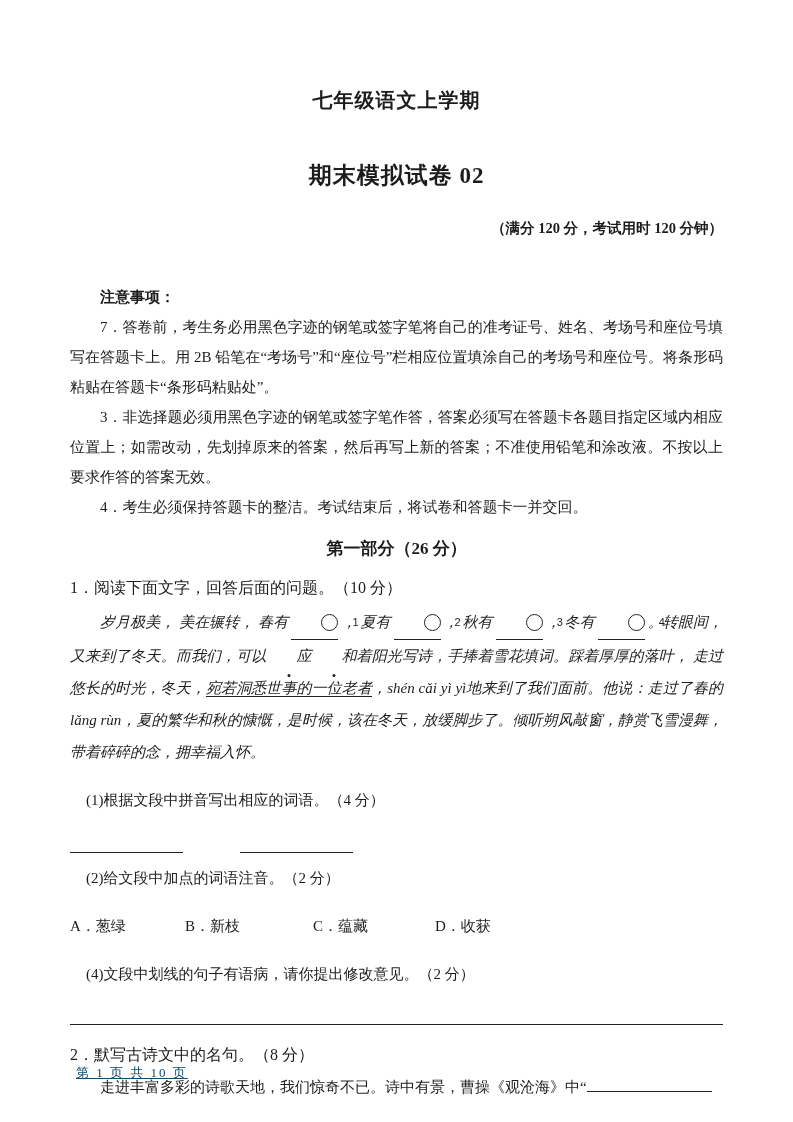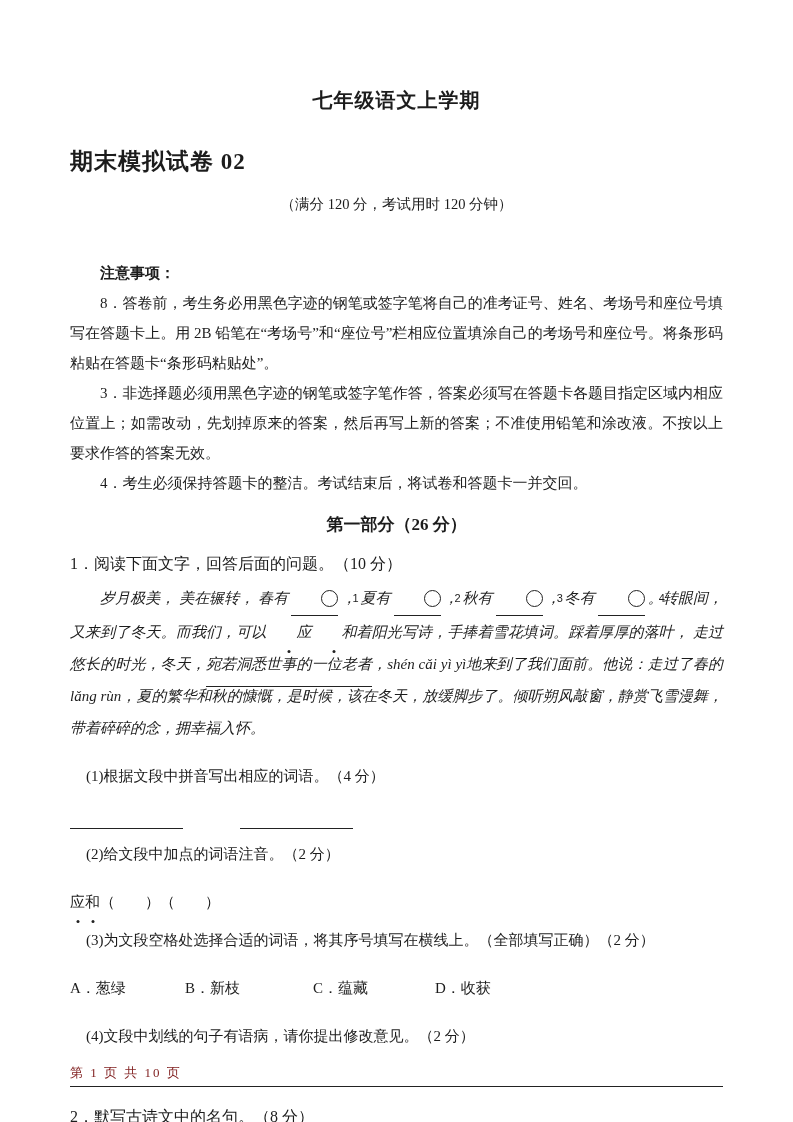--- a/index.html
+++ b/index.html
@@ -9,26 +9,26 @@
     font-family:"Liberation Serif","DejaVu Serif",serif;
     color:#1c1c1c;
   }
   .content{position:absolute;left:70px;right:70px;top:0;}
   .course-title{
     margin:88px 0 0 0;text-align:center;
     font-family:"Liberation Sans","DejaVu Sans",sans-serif;
     font-size:20px;font-weight:bold;line-height:24px;letter-spacing:1px;
   }
   .exam-title{
-    margin:36px 0 0 0;text-align:left;
+    margin:50px 0 0 0;text-align:center;
     font-size:23px;font-weight:bold;line-height:28px;letter-spacing:1px;
   }
   .exam-subtitle{
-    margin:18px 0 0 0;text-align:center;
-    font-size:14.5px;font-weight:normal;line-height:20px;
+    margin:28px 0 0 0;text-align:right;
+    font-size:14.5px;font-weight:bold;line-height:20px;
   }
   .notice-heading{
     margin:44px 0 0 0;font-size:15px;font-weight:bold;
     line-height:30px;text-indent:2em;
   }
   .notice p{
     margin:0;font-size:15px;line-height:30px;
     text-align:justify;text-indent:2em;
   }
   .section-heading{
@@ -52,26 +52,26 @@
   .options-row{display:flex;margin:0;font-size:15px;line-height:32px;}
   .options-row span:nth-child(1){width:115px;}
   .options-row span:nth-child(2){width:128px;}
   .options-row span:nth-child(3){width:122px;}
   .rule-line{margin-top:12px;height:18px;border-bottom:1.5px solid #222;}
   .q2-line{
     margin:0;font-size:15px;line-height:32px;
     text-indent:2em;
   }
   .page-footer{
-    position:absolute;left:70px;bottom:40px;
-    font-size:13px;letter-spacing:2px;color:#7f1d1d;
+    position:absolute;left:76px;bottom:40px;
+    font-size:13px;letter-spacing:2px;color:#0c4a6e;text-decoration:underline;
   }
   
   .seg-n{}
-  .seg-u{border-bottom:1px solid #222;padding-bottom:14px;}
+  .seg-u{border-bottom:1px solid #222;padding-bottom:0;}
   .seg-blank{
     display:inline-block;min-width:34px;text-align:center;
     border-bottom:1px solid #222;margin:0 3px;padding-bottom:1px;
   }
   .circ-num{
     display:inline-block;width:15px;height:15px;border:1px solid #222;
     border-radius:50%;font-size:11px;line-height:15px;text-align:center;
     font-style:normal;vertical-align:1px;
     font-family:"Liberation Sans","DejaVu Sans",sans-serif;
   }
@@ -91,42 +91,40 @@
 
 <div class="page">
   <div class="content">
 
     <div class="course-title">七年级语文上学期</div>
     <div class="exam-title">期末模拟试卷 02</div>
     <div class="exam-subtitle">（满分 120 分，考试用时 120 分钟）</div>
 
     <div class="notice">
       <div class="notice-heading">注意事项：</div>
-      <p>8．答卷前，考生务必用黑色字迹的钢笔或签字笔将自己的准考证号、姓名、考场号和座位号填写在答题卡上。用 2B 铅笔在“考场号”和“座位号”栏相应位置填涂自己的考场号和座位号。将条形码粘贴在答题卡“条形码粘贴处”。</p>
+      <p>7．答卷前，考生务必用黑色字迹的钢笔或签字笔将自己的准考证号、姓名、考场号和座位号填写在答题卡上。用 2B 铅笔在“考场号”和“座位号”栏相应位置填涂自己的考场号和座位号。将条形码粘贴在答题卡“条形码粘贴处”。</p>
       <p>3．非选择题必须用黑色字迹的钢笔或签字笔作答，答案必须写在答题卡各题目指定区域内相应位置上；如需改动，先划掉原来的答案，然后再写上新的答案；不准使用铅笔和涂改液。不按以上要求作答的答案无效。</p>
       <p>4．考生必须保持答题卡的整洁。考试结束后，将试卷和答题卡一并交回。</p>
     </div>
 
     <div class="section-heading">第一部分（26 分）</div>
 
     <div class="q-stem">1．阅读下面文字，回答后面的问题。（10 分）</div>
 
     <div class="passage"><span class="seg-n">岁月极美， 美在辗转， 春有</span><span class="seg-blank"><span class="circ-num">1</span></span><span class="seg-n">， 夏有</span><span class="seg-blank"><span class="circ-num">2</span></span><span class="seg-n">， 秋有</span><span class="seg-blank"><span class="circ-num">3</span></span><span class="seg-n">， 冬有</span><span class="seg-blank"><span class="circ-num">4</span></span><span class="seg-n">。转眼间，又来到了冬天。而我们，可以</span><span class="dot-char">应</span><span class="dot-char">和</span><span class="seg-n">着阳光写诗，手捧着雪花填词。踩着厚厚的落叶， 走过悠长的时光，冬天，</span><span class="seg-u">宛若洞悉世事的一位老者</span><span class="seg-n">，shén cǎi yì yì地来到了我们面前。他说：走过了春的 lǎng rùn，夏的繁华和秋的慷慨，是时候，该在冬天，放缓脚步了。倾听朔风敲窗，静赏飞雪漫舞，带着碎碎的念，拥幸福入怀。</span></div>
 
     <div class="sub-q">(1)根据文段中拼音写出相应的词语。（4 分）</div>
 
     <div class="blank-row">
       <span class="ans-blank"></span><span class="ans-blank"></span>
     </div>
 
     <div class="sub-q gap-top-sm">(2)给文段中加点的词语注音。（2 分）</div>
 
-    <div class="word-row"><span class="dot-char">应</span><span class="dot-char">和</span><span class="seg-n">（　　）（　　）</span></div>
 
-    <div class="sub-q gap-top-sm">(3)为文段空格处选择合适的词语，将其序号填写在横线上。（全部填写正确）（2 分）</div>
 
     <div class="options-row">
         <span>A．葱绿</span>
         <span>B．新枝</span>
         <span>C．蕴藏</span>
         <span>D．收获</span>
       </div>
 
     <div class="sub-q">(4)文段中划线的句子有语病，请你提出修改意见。（2 分）</div>
 

